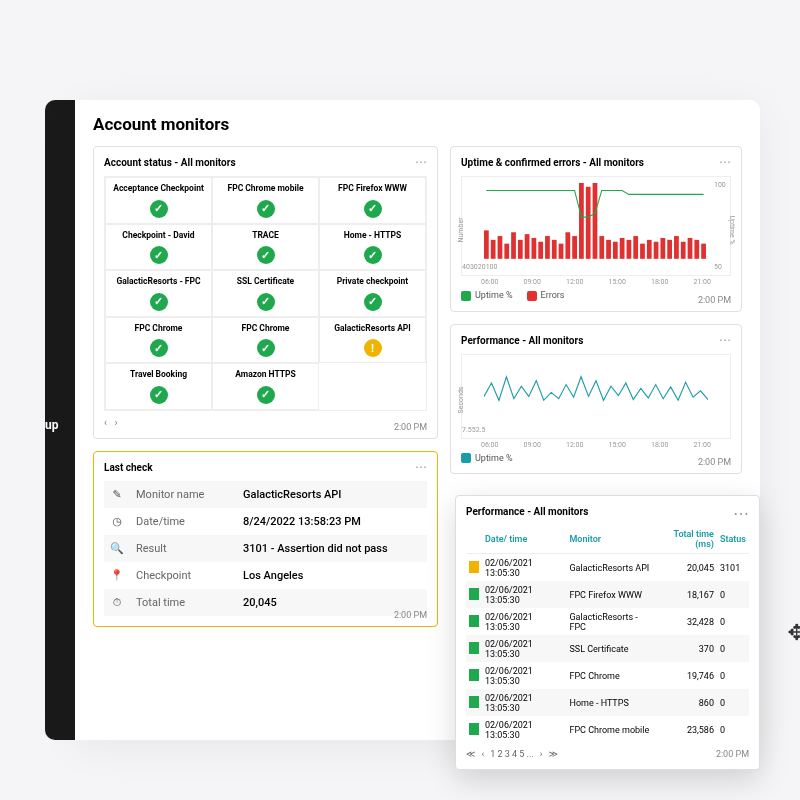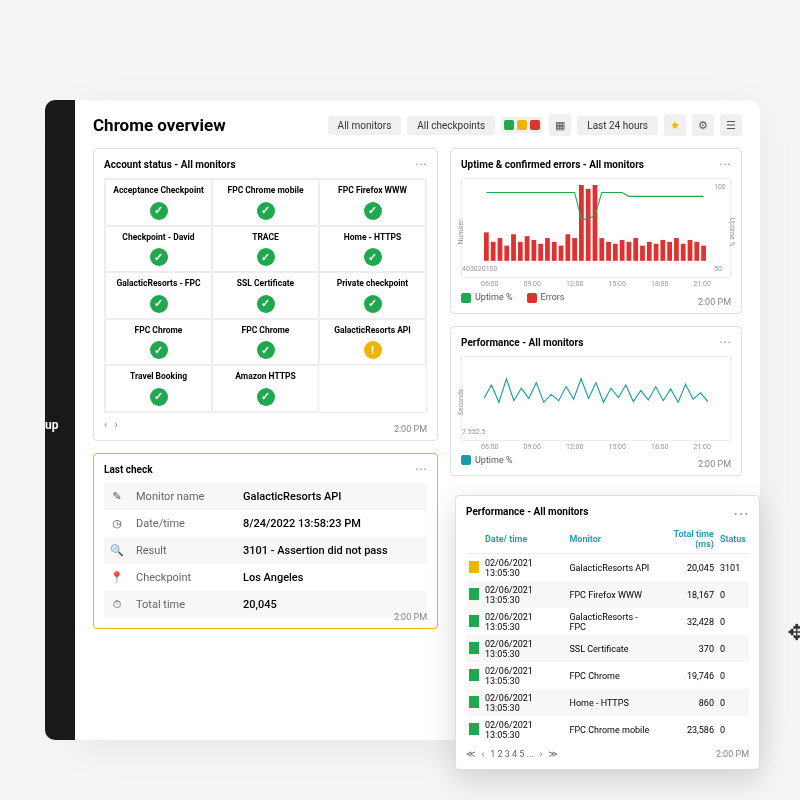--- a/index.html
+++ b/index.html
@@ -63,35 +63,21 @@
     <div class="logo">up</div>
     <div class="sb-icon" style="color:#888">🔍</div>
     <div style="flex:0 0 30px"></div>
     <div class="sb-icon" style="border:1px solid #5b5bff;color:#5b5bff">◧</div>
     <div class="sb-icon" style="border:1px solid #ff4da6;color:#ff4da6">▣</div>
     <div class="sb-icon" style="border:1px solid #1fa84d;color:#1fa84d">▤</div>
   </div>
 
   <div class="main">
     <div class="hdr">
-      <h1>Chrome overview</h1>
-      <div class="hdr-right">
-        <div class="pill">All monitors</div>
-        <div class="pill">All checkpoints</div>
-        <div class="squares">
-          <span class="sq" style="background:#1fa84d"></span>
-          <span class="sq" style="background:#f0b400"></span>
-          <span class="sq" style="background:#e03030"></span>
-        </div>
-        <div class="icbtn">▦</div>
-        <div class="pill">Last 24 hours</div>
-        <div class="icbtn" style="color:#f0b400">★</div>
-        <div class="icbtn">⚙</div>
-        <div class="icbtn">☰</div>
-      </div>
+      <h1>Account monitors</h1>
     </div>
 
     <div class="grid">
 
       <div style="display:flex;flex-direction:column;gap:12px">
         <div class="card">
           <div class="card-title">Account status - All monitors</div>
           <span class="more">⋯</span>
           <div class="monitor-grid" id="monGrid">
               <div class="mon"><div class="nm">Acceptance Checkpoint</div><span class="status-ico st-ok">✓</span></div>

